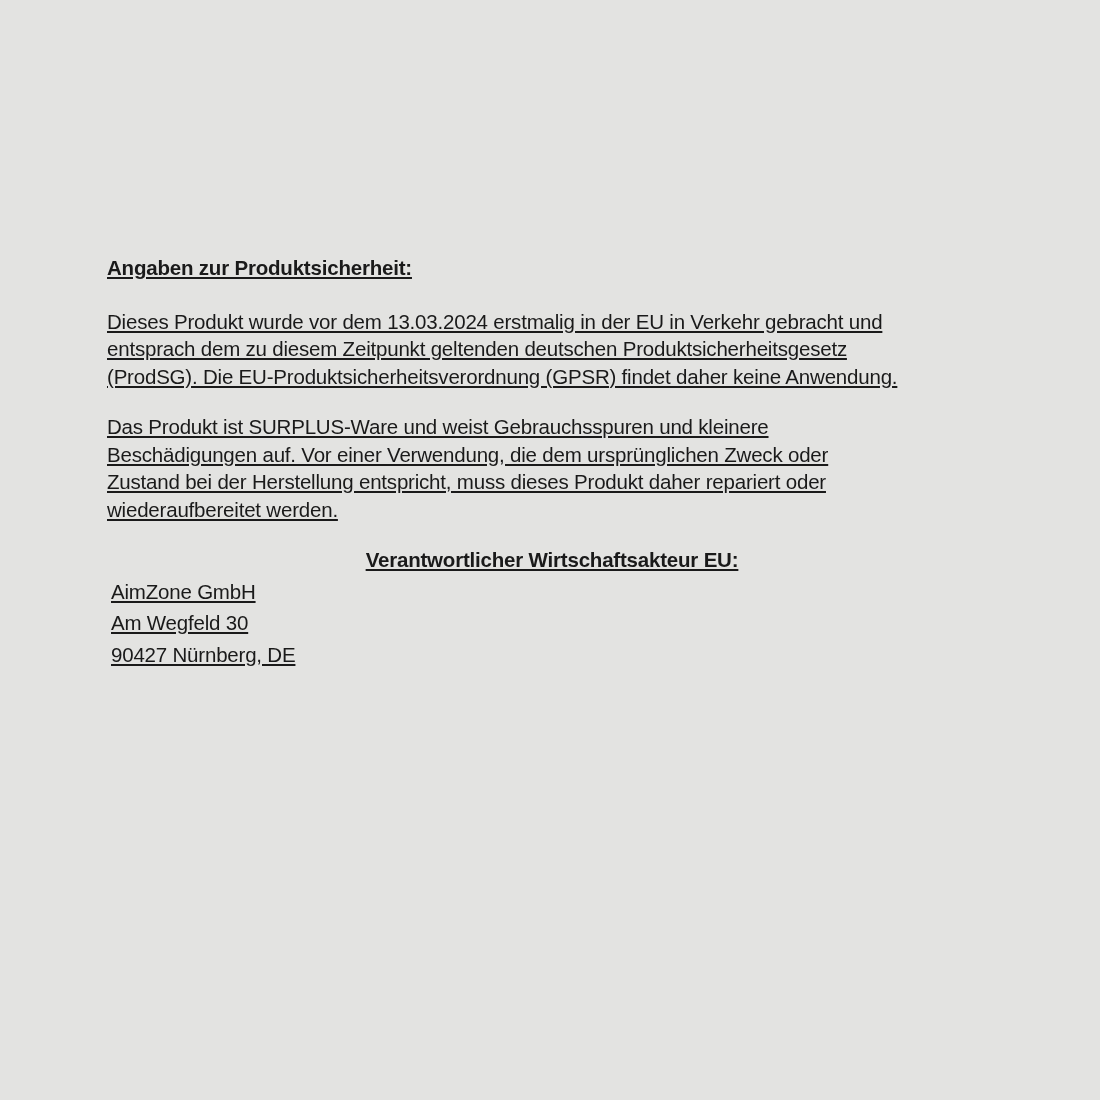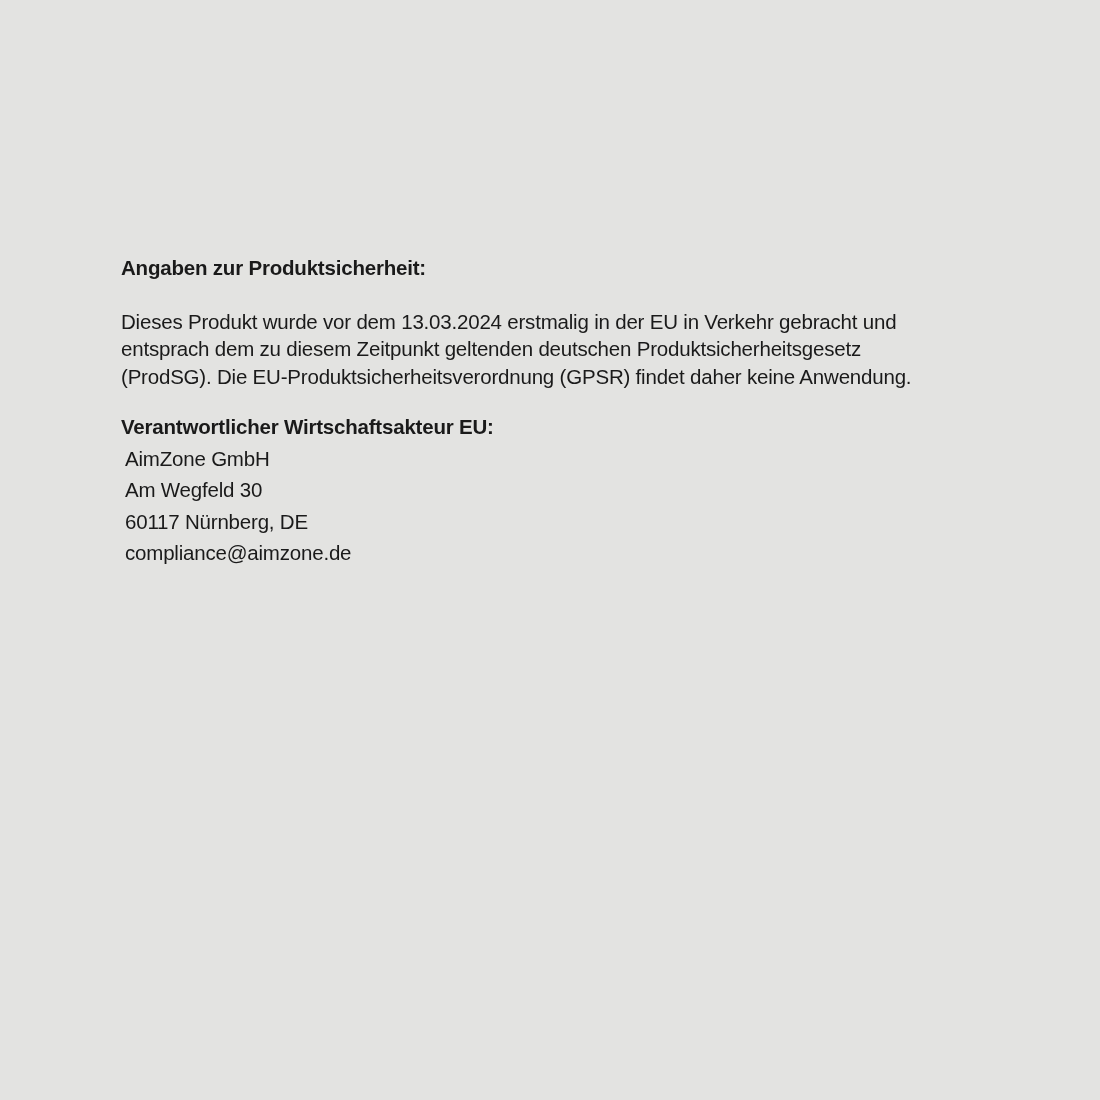--- a/index.html
+++ b/index.html
@@ -12,62 +12,67 @@
     height: 1100px;
     background: #e3e3e1;
     position: relative;
     overflow: hidden;
     font-family: "Liberation Sans", "DejaVu Sans", sans-serif;
     color: #1a1a1a;
     -webkit-font-smoothing: antialiased;
   }
   .doc {
     position: absolute;
-    left: 121px;
+    left: 107px;
     top: 254px;
     width: 890px;
     font-size: 20.5px;
     line-height: 27.5px;
     letter-spacing: -0.2px;
+    text-decoration: underline;
   }
   .doc-heading {
     font-weight: 700;
     margin: 0 0 26px 0;
     font-size: 20.5px;
     line-height: 27.5px;
   }
   .doc-paragraph {
     margin: 0 0 23px 0;
     white-space: pre-line;
   }
   .responsible-heading {
     font-weight: 700;
     margin: 0;
     font-size: 20.5px;
     line-height: 27.5px;
+    text-align: center;
   }
   .address-line {
     margin: 4px;
   }
 </style>
 </head>
 <body style="background: rgb(227, 227, 225); color: rgb(26, 26, 26);">
 
 <main class="doc">
 
   <h1 class="doc-heading">Angaben zur Produktsicherheit:</h1>
 
 
   <p class="doc-paragraph">Dieses Produkt wurde vor dem 13.03.2024 erstmalig in der EU in Verkehr gebracht und
 entsprach dem zu diesem Zeitpunkt geltenden deutschen Produktsicherheitsgesetz
 (ProdSG). Die EU-Produktsicherheitsverordnung (GPSR) findet daher keine Anwendung.</p>
 
+  <p class="doc-paragraph">Das Produkt ist SURPLUS-Ware und weist Gebrauchsspuren und kleinere
+Beschädigungen auf. Vor einer Verwendung, die dem ursprünglichen Zweck oder
+Zustand bei der Herstellung entspricht, muss dieses Produkt daher repariert oder
+wiederaufbereitet werden.</p>
 
   <h2 class="responsible-heading">Verantwortlicher Wirtschaftsakteur EU:</h2>
 
   <div>
     <p class="address-line">AimZone GmbH</p>
     <p class="address-line">Am Wegfeld 30</p>
-    <p class="address-line">60117 Nürnberg, DE</p>
-    <p class="address-line">compliance@aimzone.de</p>
+    <p class="address-line">90427 Nürnberg, DE</p>
   </div>
 
 </main>
 
 </body></html>

